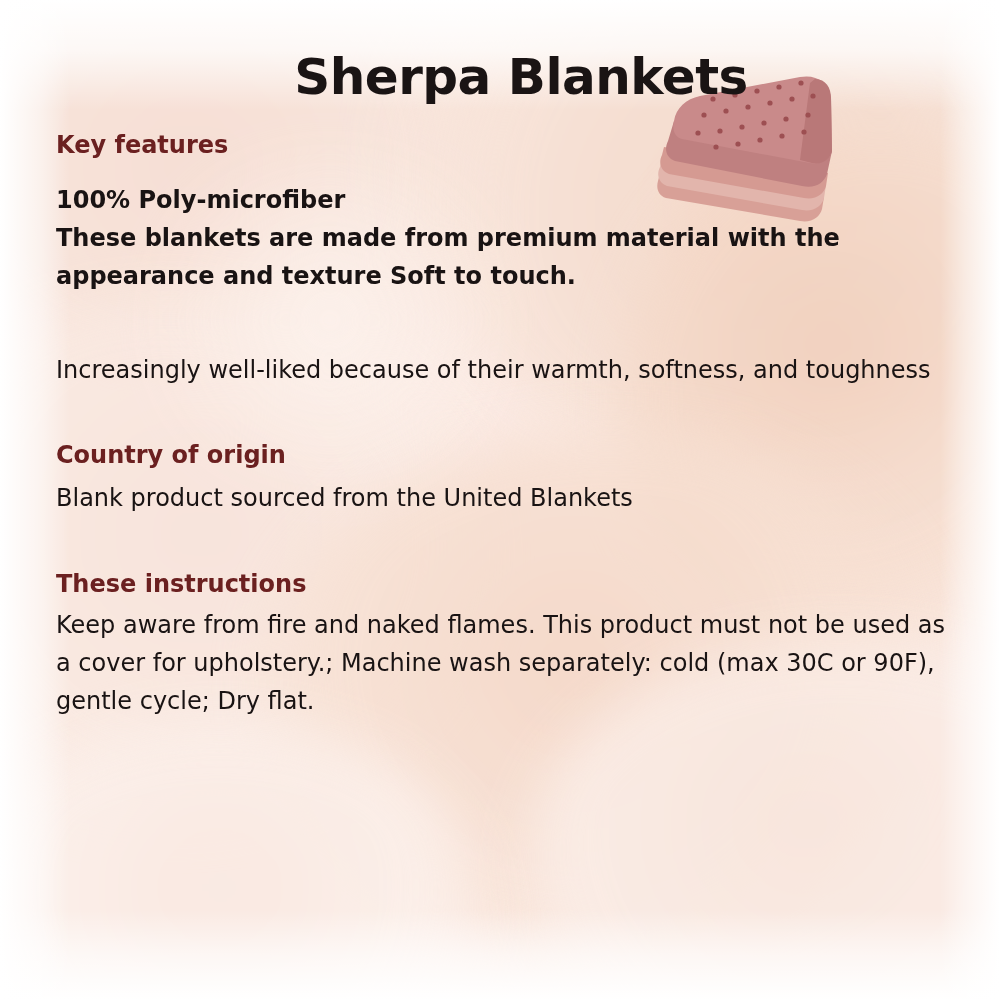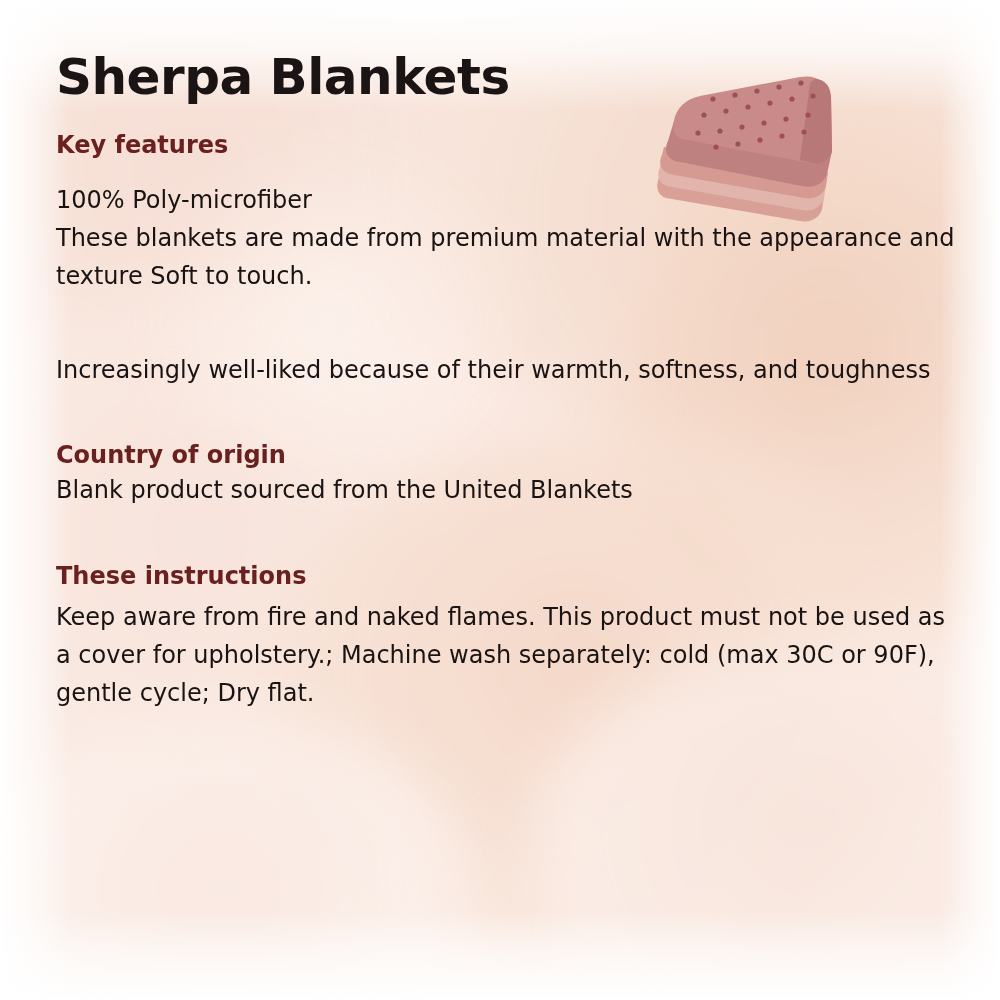--- a/index.html
+++ b/index.html
@@ -99,44 +99,45 @@
   }
 
   .title {
     font-family: "DejaVu Sans", sans-serif;
     font-weight: bold;
     font-size: 50px;
     line-height: 1.1;
     color: #1a1414;
     letter-spacing: -0.5px;
     margin: 0 0 26px 0;
+    text-align: center;
   }
 
   .heading {
     font-family: "DejaVu Sans", sans-serif;
     font-size: 24px;
     color: #6b2020;
     line-height: 1.2;
     margin: 0 0 22px 0;
   }
 
   .body-text {
     font-family: "DejaVu Sans", sans-serif;
     font-size: 24px;
     line-height: 1.58;
     color: #191313;
     margin: 0;
     max-width: 900px;
   }
 
-  .blk-features { margin-bottom: 0; }
+  .blk-features { margin-bottom: 0; font-weight: bold; }
   .gap-2 { height: 56px; }
   .gap-3 { height: 52px; }
 
-  .origin-heading { margin-bottom: 2px; }
+  .origin-heading { margin-bottom: 10px; }
   .care-heading { margin-bottom: 8px; }
 
   
   .blanket {
     position: absolute;
     right: 160px;
     top: 55px;
     width: 190px;
     height: 185px;
   }

